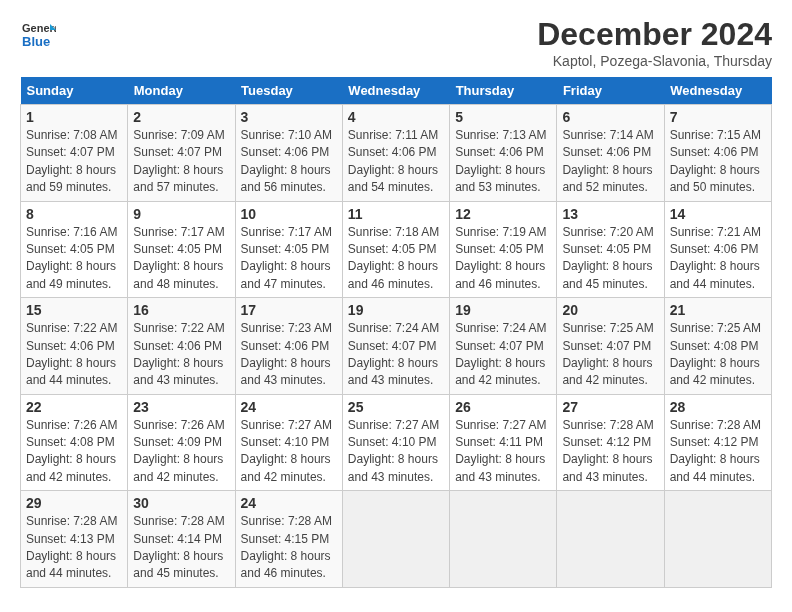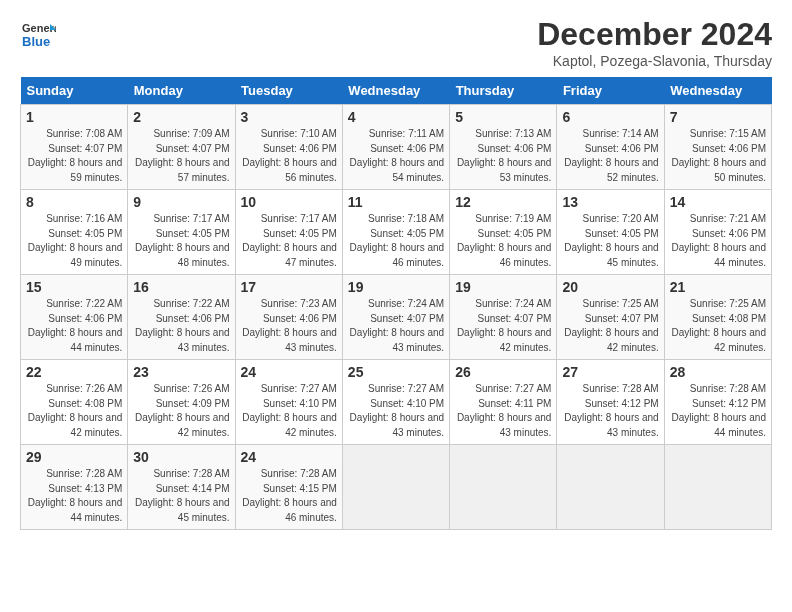--- a/index.html
+++ b/index.html
@@ -65,24 +65,23 @@
       background: #ffffff;
     }
     .day-num {
       font-size: 14px;
       font-weight: bold;
       color: #333;
       display: block;
       margin-bottom: 2px;
     }
     .day-info {
-      font-size: 10px;
+      font-size: 12px;
       color: #444;
       line-height: 1.45;
-      text-align: right;
     }
     .empty-cell {
       background: #f0f0f0 !important;
     }
   </style>
 </head>
 <body>
 
 <div class="header">
   <div class="logo">

